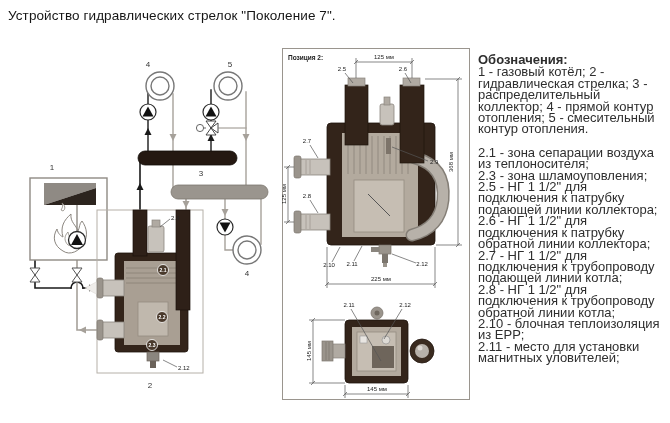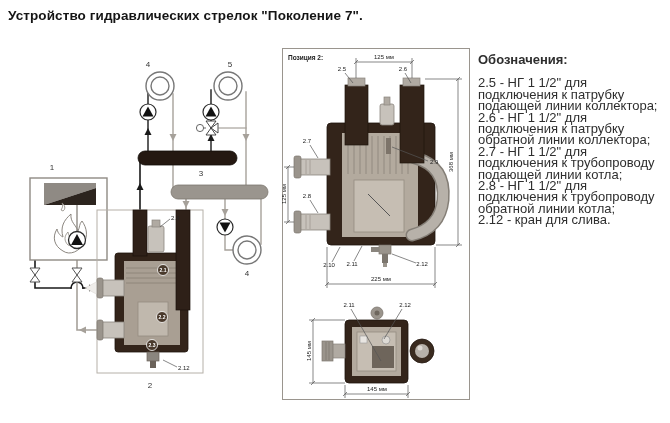--- a/index.html
+++ b/index.html
@@ -1,21 +1,21 @@
 <!DOCTYPE html>
 <html><head>
 <meta charset="utf-8">
 <style>
   html,body{margin:0;padding:0;}
   body{
     width:670px;height:423px;position:relative;background:#ffffff;
     font-family:"Liberation Sans","DejaVu Sans",sans-serif;color:#2b2b2b;overflow:hidden;
   }
   .title{
-    position:absolute;left:8px;top:8px;font-size:13.5px;font-weight:bold;color:#151515;
+    position:absolute;left:8px;top:8px;font-size:13.5px;font-weight:normal;color:#151515;
     letter-spacing:.1px;
   }
   .schematic{position:absolute;left:5px;top:40px;width:270px;height:370px;}
   .drawing{position:absolute;left:282px;top:48px;width:188px;height:352px;}
   .legend{
     position:absolute;left:478px;top:54px;width:190px;
     font-size:13px;line-height:11.4px;color:#2e2e2e;
   }
   .legend .hd{font-weight:bold;margin-bottom:1px;}
   .legend .blk{margin-bottom:12px;}
@@ -330,21 +330,25 @@
     <text class="co" x="67" y="259" text-anchor="middle">2.11</text>
     <line x1="120" y1="261" x2="102" y2="291" stroke="#555555" stroke-width="0.7"></line>
     <text class="co" x="123" y="259" text-anchor="middle">2.12</text>
   </g>
 </svg>
 </div>
 
 <div class="legend">
   <div class="blk">
     <div class="hd">Обозначения:</div>
+    <div>1 - газовый котёл; 2 - гидравлическая стрелка; 3 - распределительный коллектор; 4 - прямой контур отопления; 5 - смесительный контур отопления.</div>
   </div>
   <div class="blk">
+    <div class="item">2.1 - зона сепарации воздуха из теплоносителя;</div>
+    <div class="item">2.3 - зона шламоуповления;</div>
     <div class="item">2.5 - НГ 1 1/2" для подключения к патрубку подающей линии коллектора;</div>
     <div class="item">2.6 - НГ 1 1/2" для подключения к патрубку обратной линии коллектора;</div>
     <div class="item">2.7 - НГ 1 1/2" для подключения к трубопроводу подающей линии котла;</div>
     <div class="item">2.8 - НГ 1 1/2" для подключения к трубопроводу обратной линии котла;</div>
-    <div class="item">2.12 - кран для слива.</div>
+    <div class="item">2.10 - блочная теплоизоляция из EPP;</div>
+    <div class="item">2.11 - место для установки магнитных уловителей;</div>
   </div>
 </div>
 
 </body></html>

